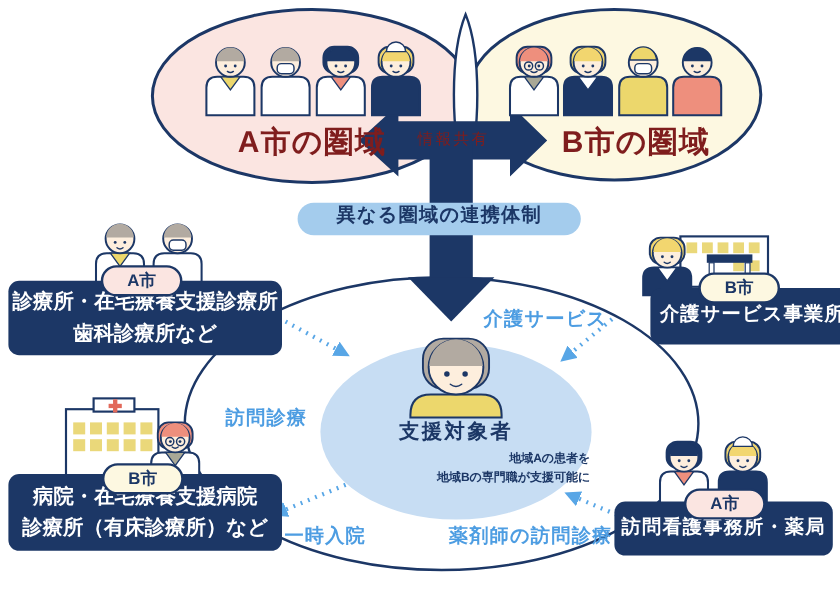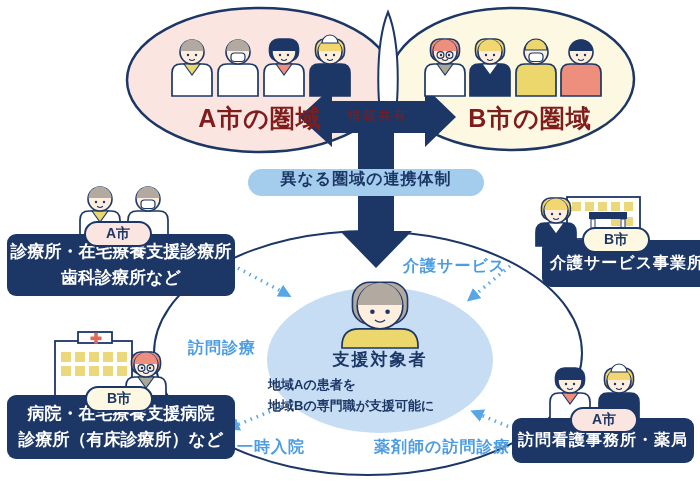--- a/index.html
+++ b/index.html
@@ -14,21 +14,21 @@
   .fbox{background:#1c3766;border-radius:9px;display:flex;flex-direction:column;
         align-items:center;justify-content:center;color:#fff;font-weight:700;}
   .fbox .l2{font-size:17px;line-height:1.55;white-space:nowrap;}
   .fbox .l1{font-size:16px;line-height:1.4;white-space:nowrap;letter-spacing:1px;}
   .badge{border:2.5px solid #1c3766;border-radius:14px;text-align:center;
          font-size:14px;font-weight:700;color:#1c3766;line-height:21px;}
   .badge.pink{background:#fbe5e1;}
   .badge.cream{background:#fdf8e1;}
   .svc{font-size:16px;font-weight:700;color:#4d9de2;white-space:nowrap;letter-spacing:1px;}
   .c-title{font-size:17px;font-weight:700;color:#1c3766;text-align:center;letter-spacing:2px;}
-  .c-note{font-size:13px;font-weight:700;color:#1c3766;text-align:left;line-height:1.6;}
+  .c-note{font-size:10px;font-weight:700;color:#1c3766;text-align:right;line-height:1.6;}
 </style>
 </head>
 <body>
 
 <div id="stage">
 
   <svg id="canvas" width="700" height="496" viewBox="0 0 700 496">
     <defs>
       <marker id="arr" viewBox="0 0 10 10" refX="7" refY="5" markerWidth="3.8" markerHeight="3.8" orient="auto">
         <path d="M0,0 L10,5 L0,10 Z" fill="#58a6e6"></path>

